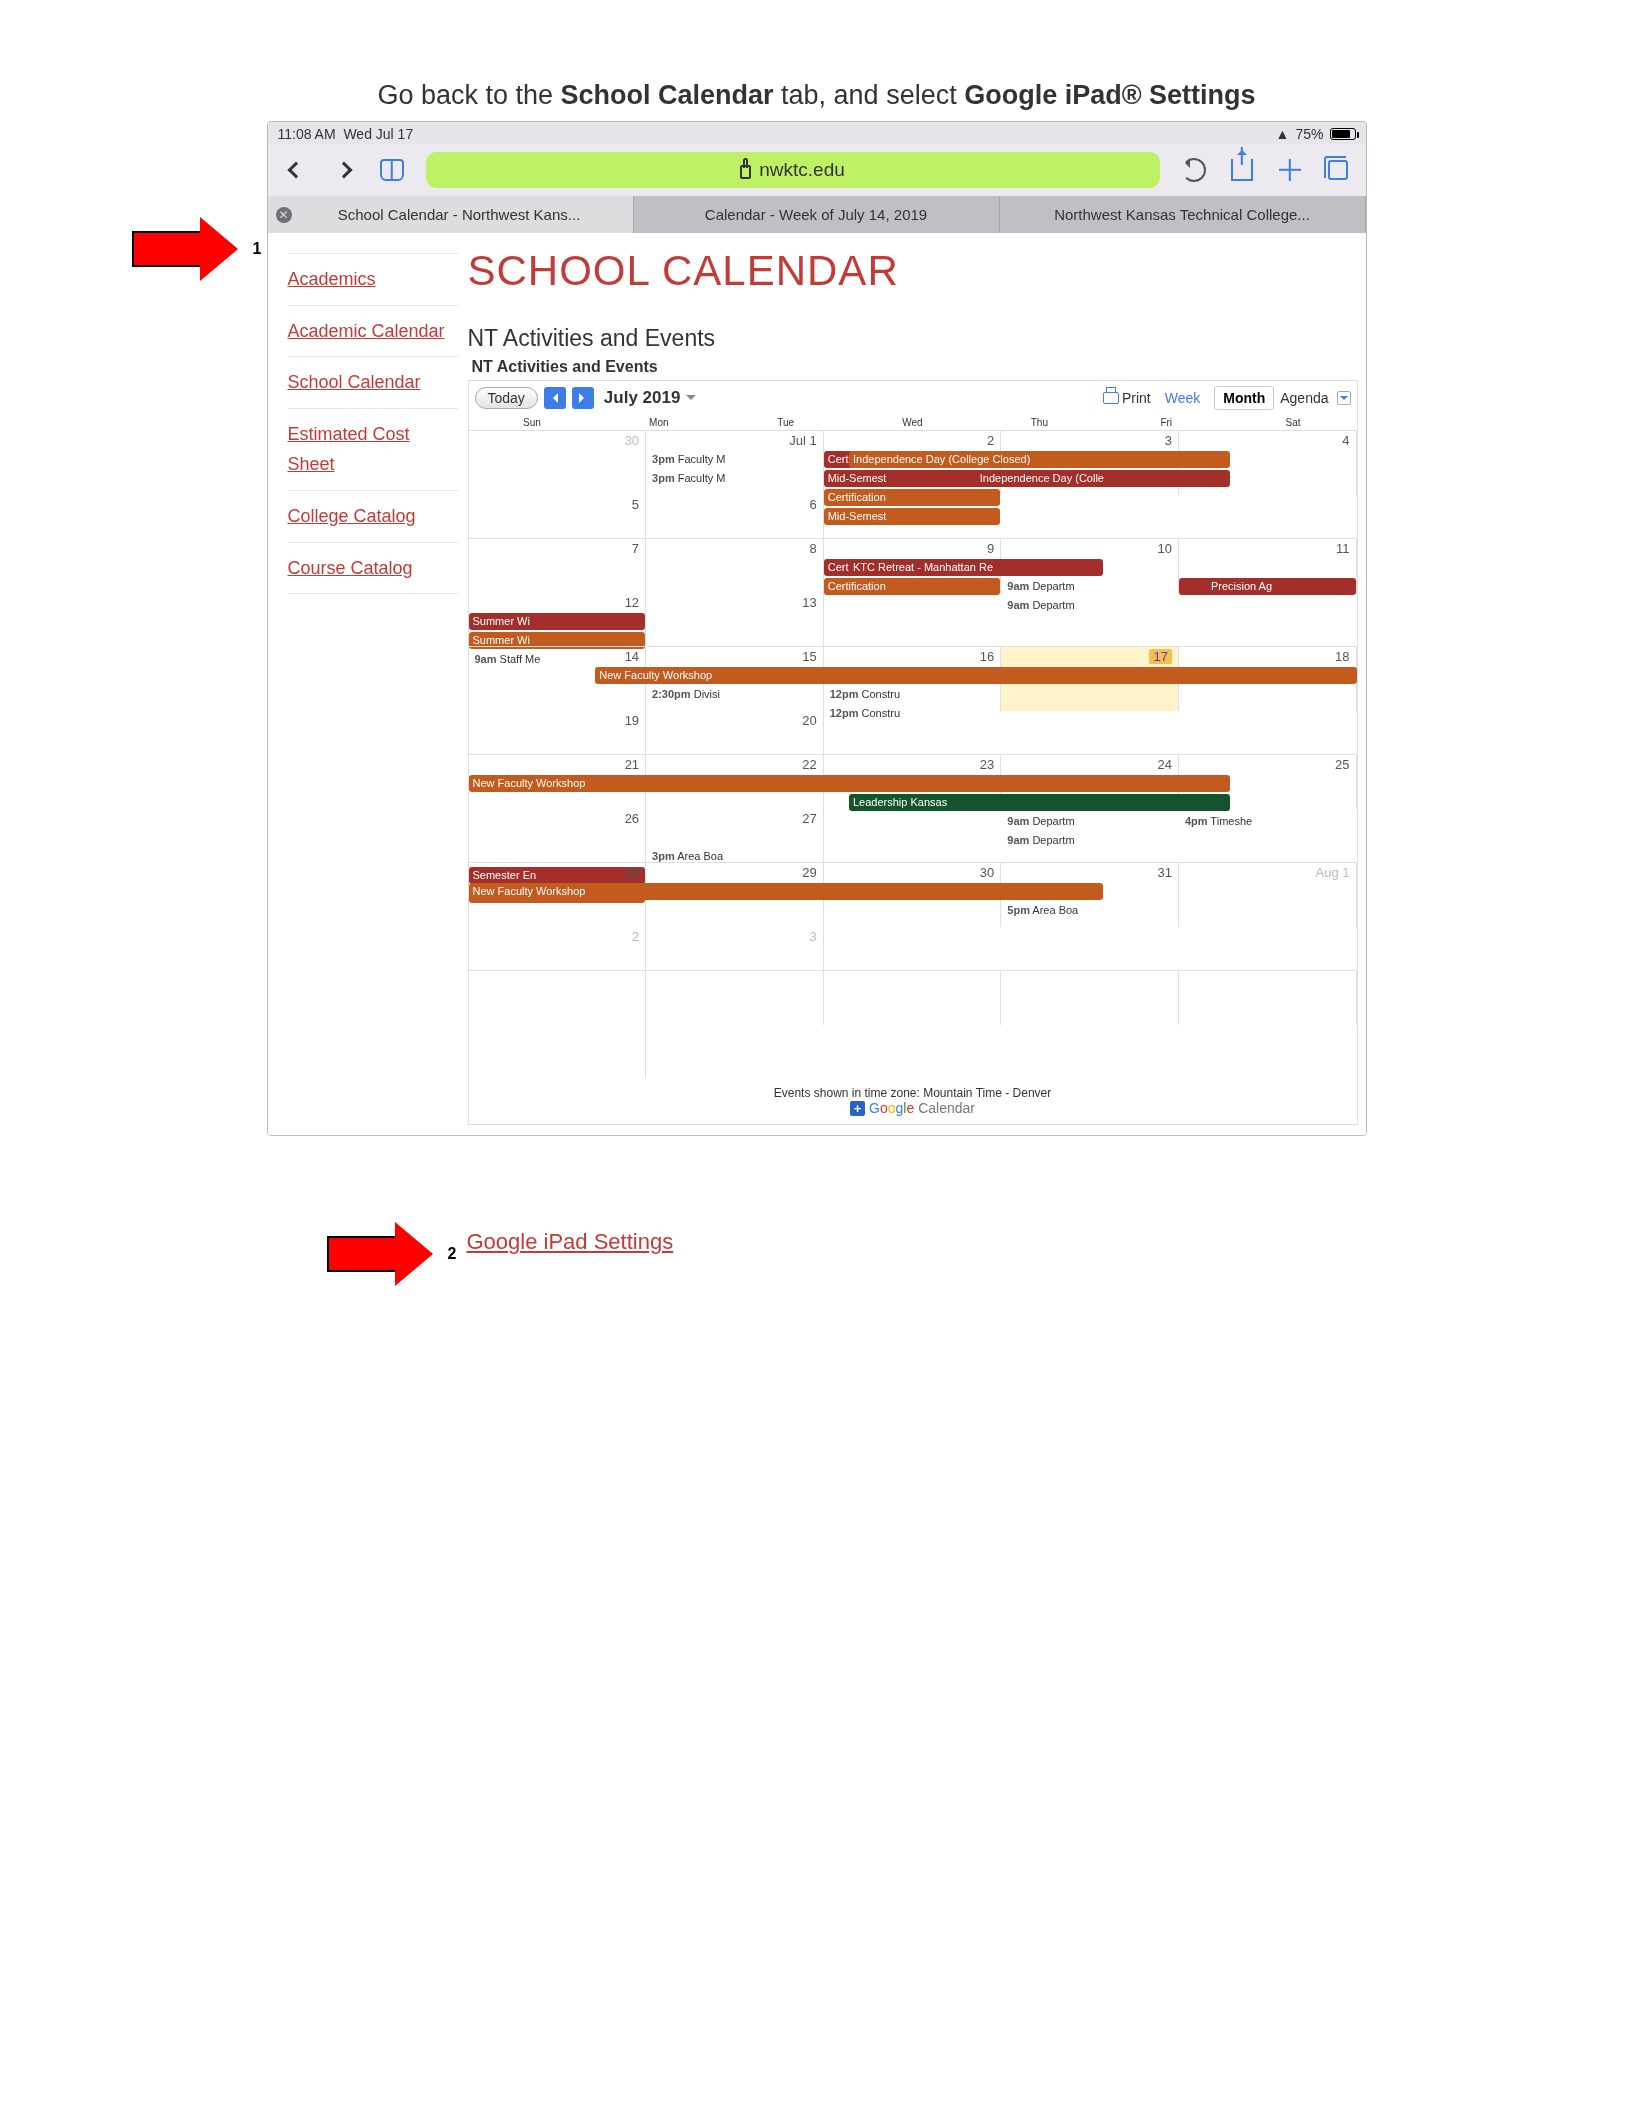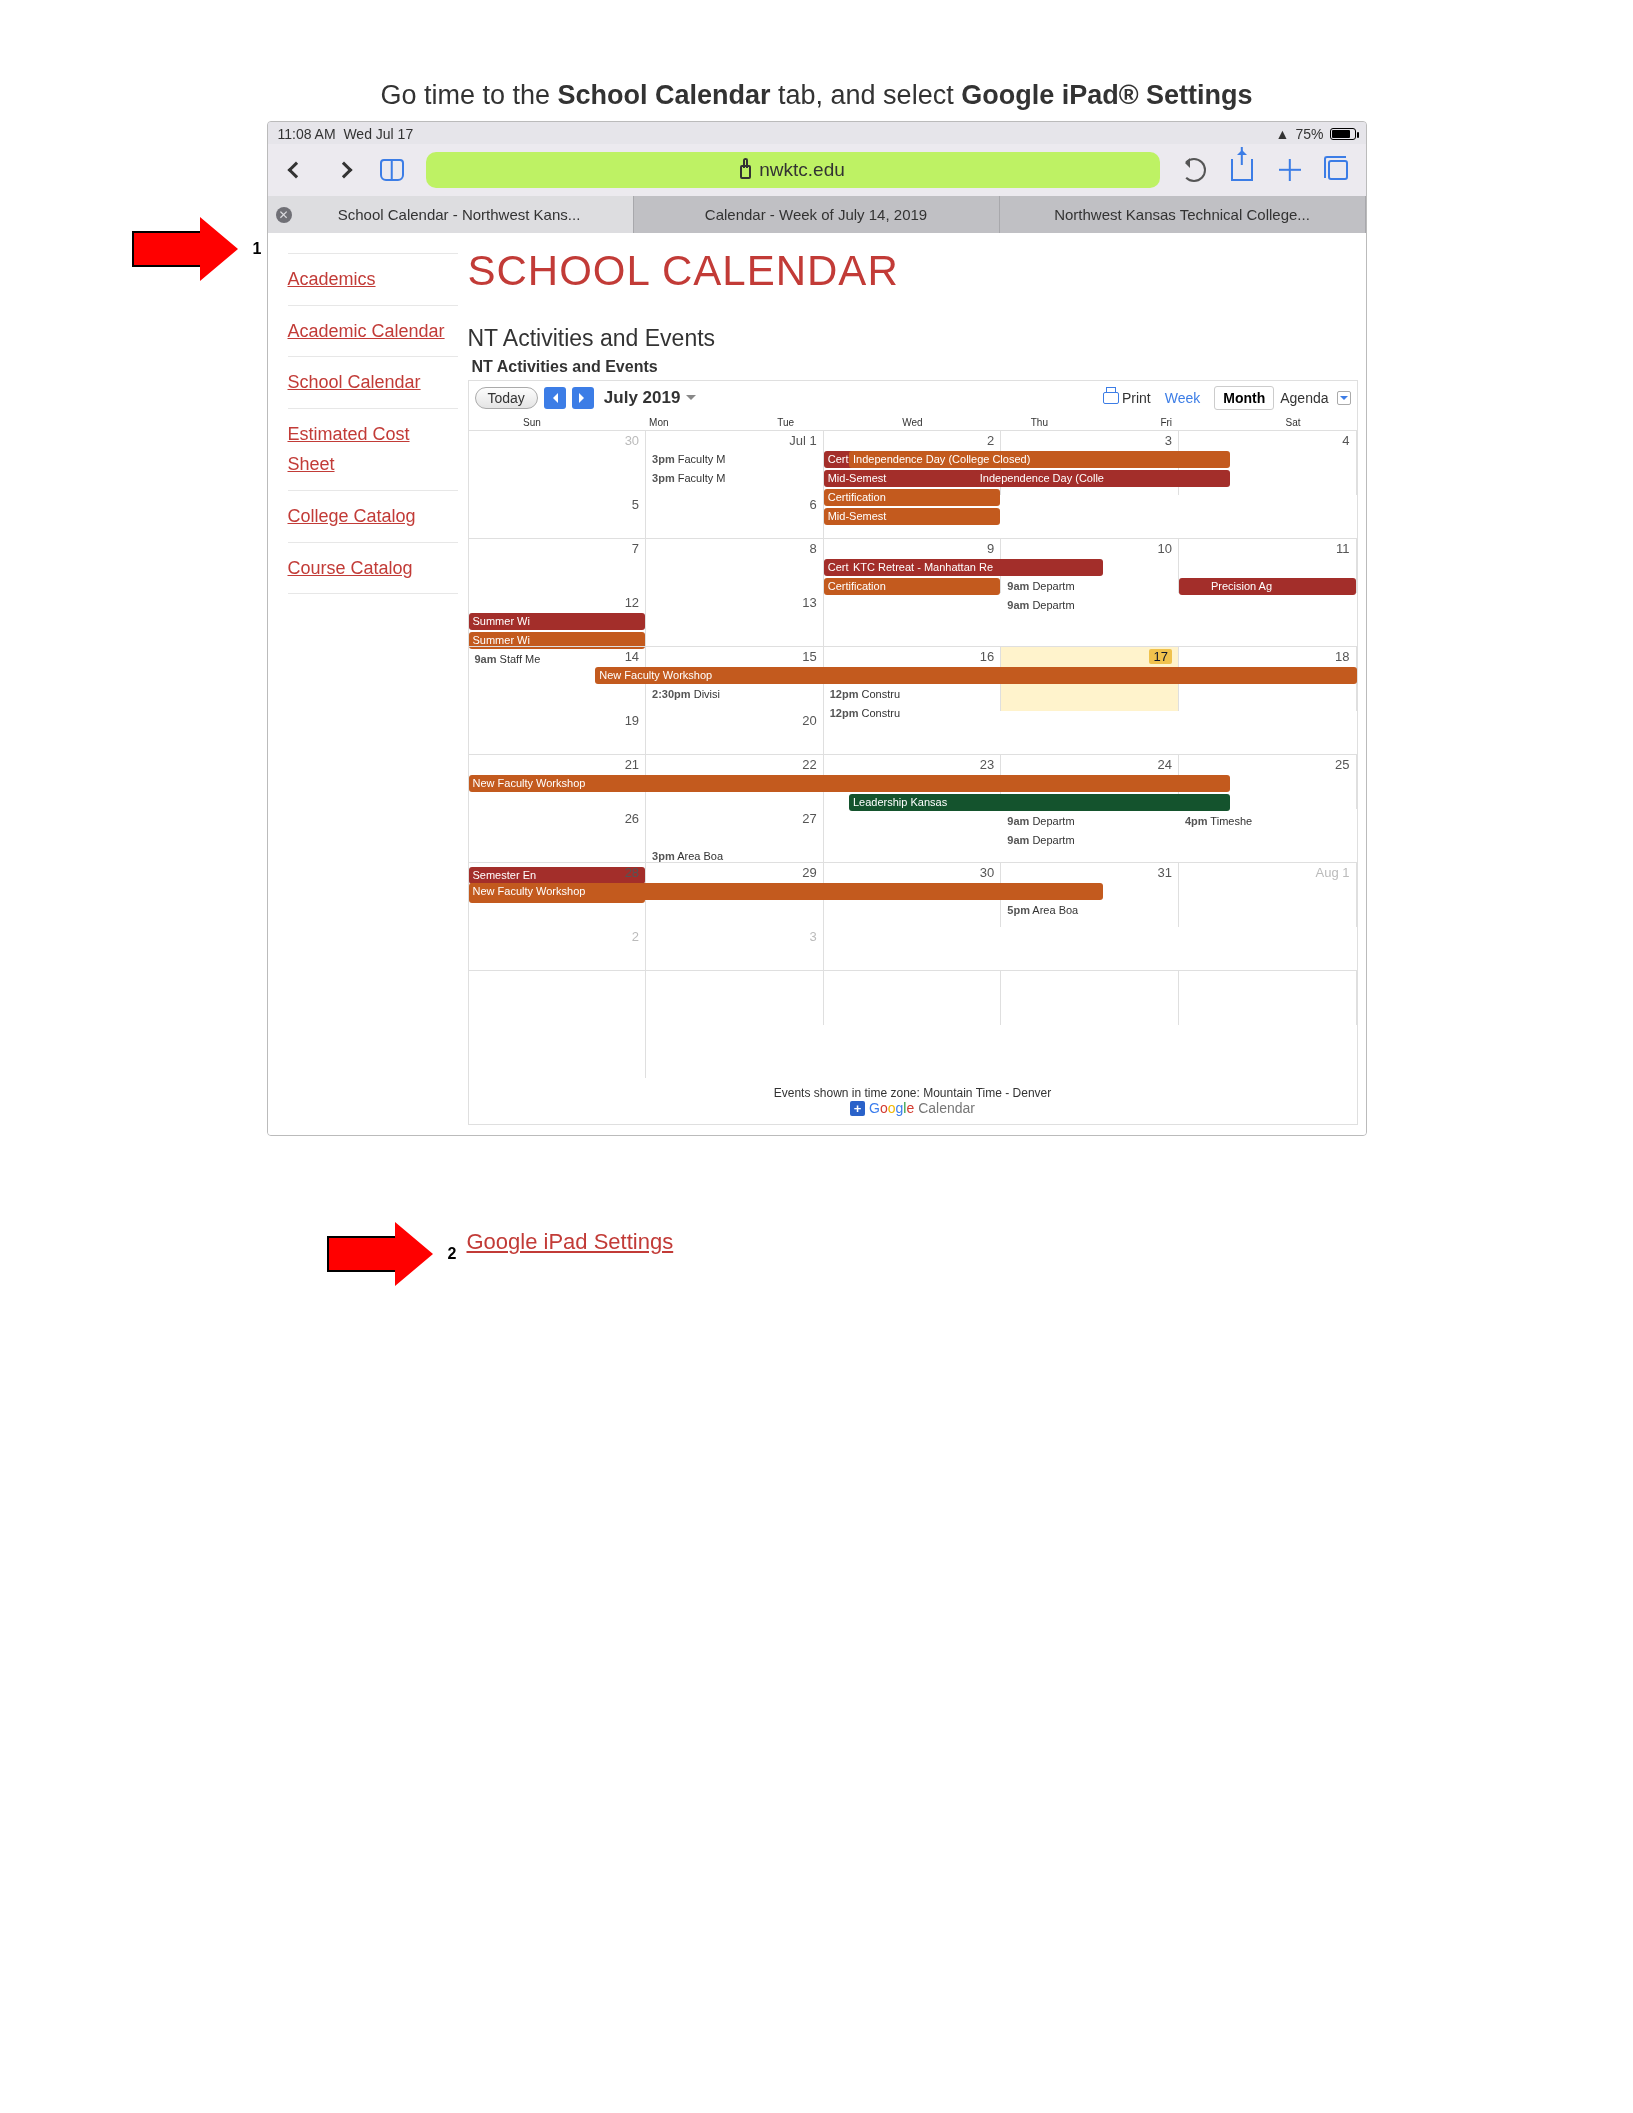--- a/index.html
+++ b/index.html
@@ -91,21 +91,21 @@
   .dayhdr{display:grid;grid-template-columns:repeat(7,1fr);font-size:10px;color:#777;}
   .dayhdr div{text-align:center;padding:2px 0;}
   .weeks{display:grid;grid-template-rows:repeat(6,1fr);}
   .week{display:grid;grid-template-columns:repeat(5,1fr);min-height:108px;position:relative;border-top:1px solid var(--lgray);}
   .week:last-child{min-height:60px;}
   .cell{border-right:1px solid var(--lgray);position:relative;font-size:11px;}
   .cell:last-child{border-right:none;}
   .dnum{position:absolute;top:2px;right:6px;font-size:13px;color:#555;}
   .dnum.off{color:#bbb;}
   .today{background:#fff3cc;}
-  .today .dnum{background:#f0c24d;color:#0f172a;padding:0 4px;border-radius:2px;}
+  .today .dnum{background:#f0c24d;color:#6d28d9;padding:0 4px;border-radius:2px;}
 
   .eventstrip{position:relative;margin-top:20px;}
   .ev{position:absolute;height:17px;line-height:17px;font-size:11px;color:#fff;border-radius:3px;padding:0 4px;white-space:nowrap;overflow:hidden;}
   .timeev{color:#333;background:transparent;}
   .timeev b{color:#555;font-weight:700;}
   .c-dk{background:var(--accent2);}
   .c-or{background:var(--orange);}
   .c-dko{background:#14532d;}
 
   .calftr{display:flex;justify-content:space-between;align-items:center;padding:8px 10px;font-size:12px;color:#666;flex-direction:column;}
@@ -127,21 +127,21 @@
   .arrow1{left:-45px;top:217px;}
   .arrow2{left:150px;top:1222px;}
 
   .gilink{position:absolute;left:290px;top:1229px;color:var(--accent);font-size:22px;text-decoration:underline;}
 </style>
 </head>
 <body>
 
 <div class="page">
   <div class="instr">
-    <span>Go time to the </span><b>School Calendar</b><span> tab, and select </span><b>Google iPad® Settings</b>
+    <span>Go back to the </span><b>School Calendar</b><span> tab, and select </span><b>Google iPad® Settings</b>
   </div>
 
   <div class="arrow arrow1">
     <div class="shaft">
         <span class="num">1</span>
       </div>
     <div class="head"></div>
   </div>
 
   <div class="ipad">

